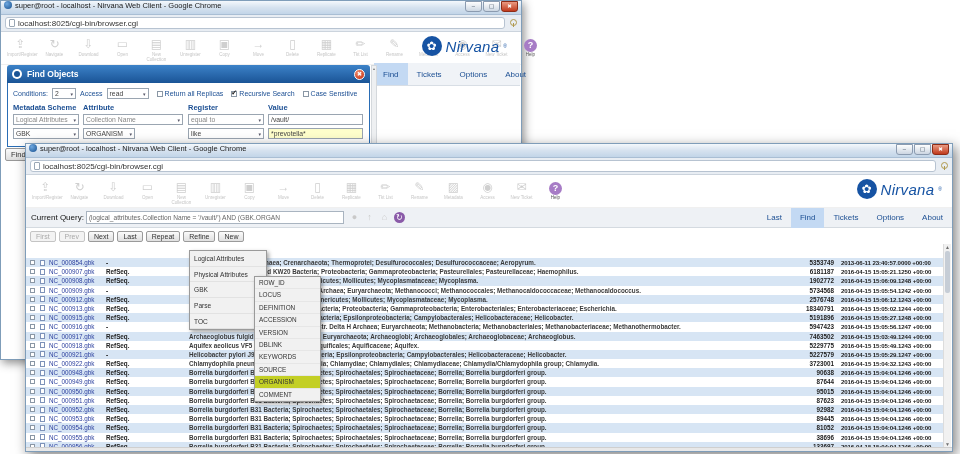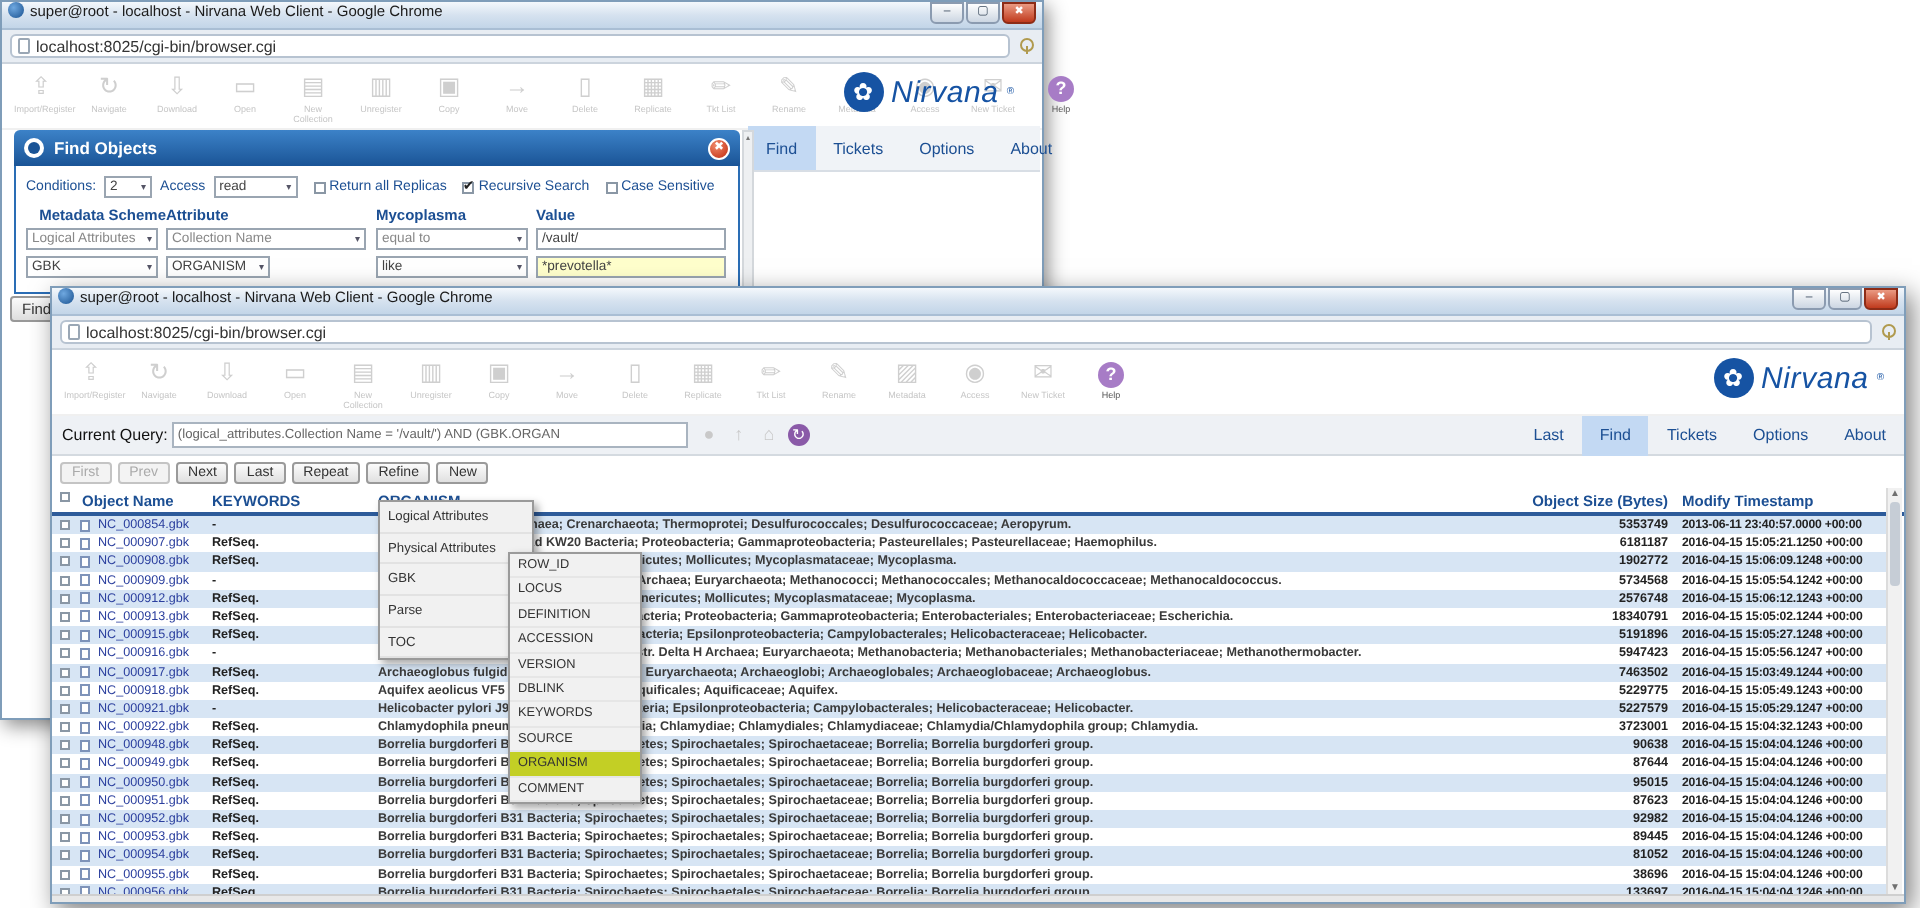--- a/index.html
+++ b/index.html
@@ -79,21 +79,21 @@
   .cond-row { display:flex; align-items:center; gap:4px; font-size:7px; color:#1c4f93;
     margin:2px 0 4px; white-space:nowrap; }
   .sel { display:inline-flex; align-items:center; justify-content:space-between;
     border:1px solid #9aa5b1; background:#fff; height:11px; font-size:6.8px; color:#444;
     padding:0 2px; gap:2px; white-space:nowrap; overflow:hidden; }
   .sel::after { content:"▾"; font-size:5px; color:#556; flex:none; }
   .sel-cond-n { width:24px; } .sel-access { width:42px; }
   .cbx { width:6px; height:6px; border:1px solid #8a97a5; background:#fff; position:relative; flex:none; }
   .cbx.checked::before { content:"✔"; position:absolute; left:-1px; top:-3px; font-size:7px; color:#222; }
   .dlg-heads { display:flex; font-size:7.5px; font-weight:bold; color:#1c4f93; margin-bottom:2px; }
-  .dh-scheme { width:70px;text-align:right; } .dh-attr { width:105px; } .dh-cond { width:80px; } .dh-val { width:95px; }
+  .dh-scheme { width:70px; } .dh-attr { width:105px; } .dh-cond { width:80px; } .dh-val { width:95px; }
   .dlg-row { display:flex; align-items:center; margin-bottom:3px; }
   .sel-scheme { width:66px; margin-right:4px; }
   .sel-attr { width:100px; margin-right:5px; }
   .sel-cond { width:76px; margin-right:4px; }
   .val { width:95px; height:11px; border:1px solid #9aa5b1; background:#fff; font-size:6.8px;
     color:#444; padding:0 2px; line-height:10px; white-space:nowrap; overflow:hidden; }
   .val.hl { background:#ffffcc; }
   .dlg-row:nth-child(1) .sel { color:#888; }
   .dlg-row:nth-child(2) .sel-attr { width:52px; margin-right:53px; }
   .dlg-scroll { position:absolute; left:370px; top:64px; width:6px; height:79px;
@@ -303,21 +303,21 @@
 
   <span style="display:flex;align-items:center;gap:2px;margin-left:4px;">
     <span class="cbx"></span>
     <span>Case Sensitive</span>
   </span>
 </span>
       </div>
       <div class="dlg-heads">
         <span class="dh-scheme">Metadata Scheme</span>
         <span class="dh-attr">Attribute</span>
-        <span class="dh-cond">Mycoplasma</span>
+        <span class="dh-cond">Register</span>
         <span class="dh-val">Value</span>
       </div>
       <div id="dlg-rows">
   <div class="dlg-row">
     <span class="sel sel-scheme">
               <span>Logical Attributes</span>
             </span>
     <span class="sel sel-attr">
               <span>Collection Name</span>
             </span>
@@ -480,28 +480,20 @@
   <span class="navbtn">Next</span>
 
   <span class="navbtn">Last</span>
 
   <span class="navbtn">Repeat</span>
 
   <span class="navbtn">Refine</span>
 
   <span class="navbtn">New</span>
 </div>
-  <div class="thead">
-    <span class="r-cb h-cb"></span>
-    <span class="h-name">Object Name</span>
-    <span class="h-kw">KEYWORDS</span>
-    <span class="h-org">ORGANISM</span>
-    <span class="h-size">Object Size (Bytes)</span>
-    <span class="h-time">Modify Timestamp</span>
-  </div>
   <div class="rows" id="table-rows">
   <div class="row">
     <span class="r-cb"></span>
     <span class="r-fi"></span>
     <span class="r-name">NC_000854.gbk</span>
     <span class="r-kw">-</span>
     <span class="r-org">Aeropyrum pernix K1 Archaea; Crenarchaeota; Thermoprotei; Desulfurococcales; Desulfurococcaceae; Aeropyrum.</span>
     <span class="r-size">5353749</span>
     <span class="r-time">2013-06-11 23:40:57.0000 +00:00</span>
   </div>

